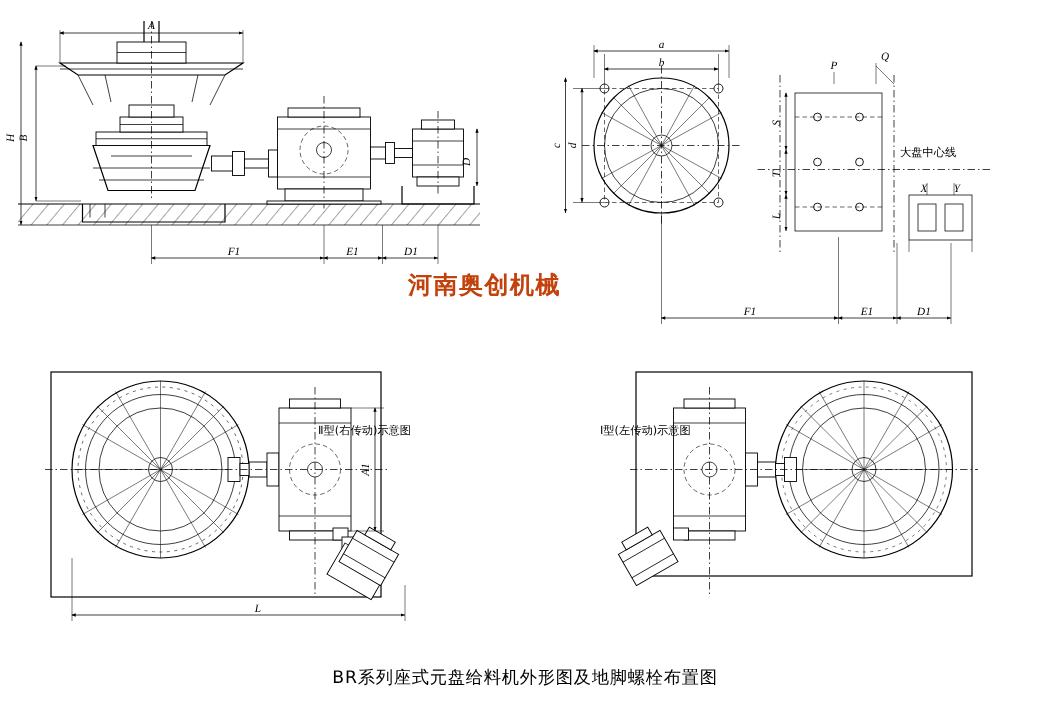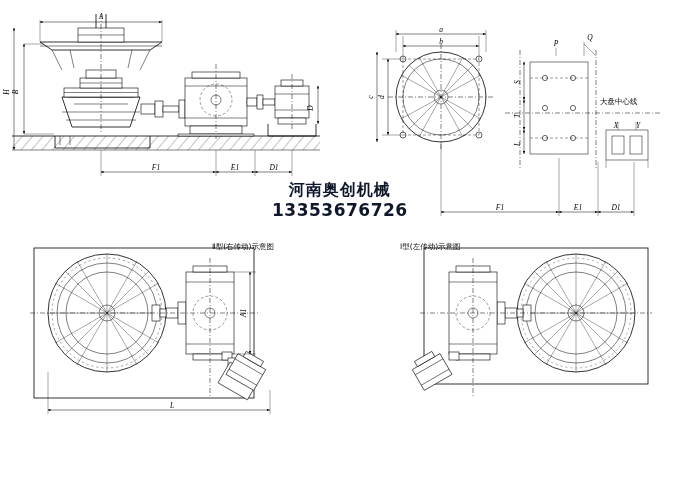--- a/index.html
+++ b/index.html
@@ -19,21 +19,21 @@
   .dash{stroke:#000;stroke-width:0.5;fill:none;stroke-dasharray:5 2 1 2;}
   .dash2{stroke:#000;stroke-width:0.4;fill:none;stroke-dasharray:3 2;}
   .fillw{fill:#ffffff;stroke:#000;stroke-width:0.6;}
   .lbl-it{font-family:"Liberation Serif", serif;font-size:7.5px;font-style:italic;fill:#000;}
   .cn{font-family:"DejaVu Sans", sans-serif;font-size:7.5px;fill:#000;}
 
   .brand{
     position:absolute;
     left:272px;top:180px;
     text-align:center;
-    color:#0f172a;
+    color:#c2410c;
     font-family:"DejaVu Sans", sans-serif;
     font-weight:bold;
     line-height:1.25;
   }
   .brand .name{font-size:16px;letter-spacing:1px;}
   .brand .tel{font-size:17px;letter-spacing:0.5px;}
 
   .caption{
     position:absolute;
     left:0;right:0;top:444px;
@@ -42,20 +42,21 @@
     font-size:11.5px;
     color:#000;
     letter-spacing:0.5px;
   }
   .subcap{
     position:absolute;
     font-family:"DejaVu Sans", sans-serif;
     font-size:7.5px;
     color:#000;
     white-space:nowrap;
+    margin-top:40px;
   }
 </style>
 </head>
 <body>
 
 <div id="sheet">
 
 <svg class="draw" viewBox="0 0 700 483">
   <defs>
     <pattern id="hatchR" width="6" height="6" patternUnits="userSpaceOnUse" patternTransform="rotate(45)">
@@ -353,20 +354,20 @@
       <rect class="fillw" x="414" y="352" width="32" height="24"></rect>
       <path class="thin" d="M414 358 L446 358 M414 370 L446 370"></path>
       <rect class="fillw" x="420" y="346" width="20" height="6"></rect>
     </g>
   </g>
 
 </svg>
 
 <div class="brand">
   <div class="name">河南奥创机械</div>
-  <div class="tel">13353676726</div>
 </div>
 
 <div class="subcap" style="left:212px;top:242px;">Ⅱ型(右传动)示意图</div>
 <div class="subcap" style="left:400px;top:242px;">Ⅰ型(左传动)示意图</div>
 
+<div class="caption">BR系列座式元盘给料机外形图及地脚螺栓布置图</div>
 
 </div>
 
 </body></html>

